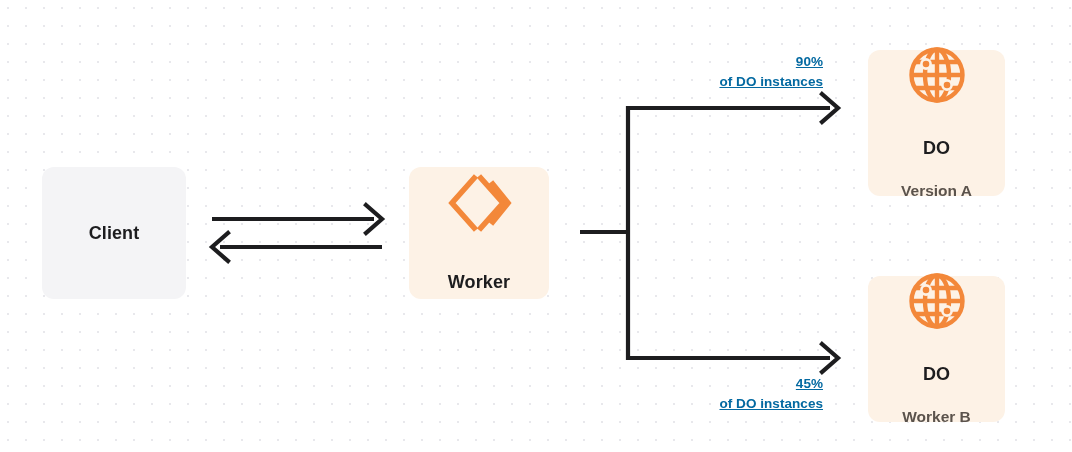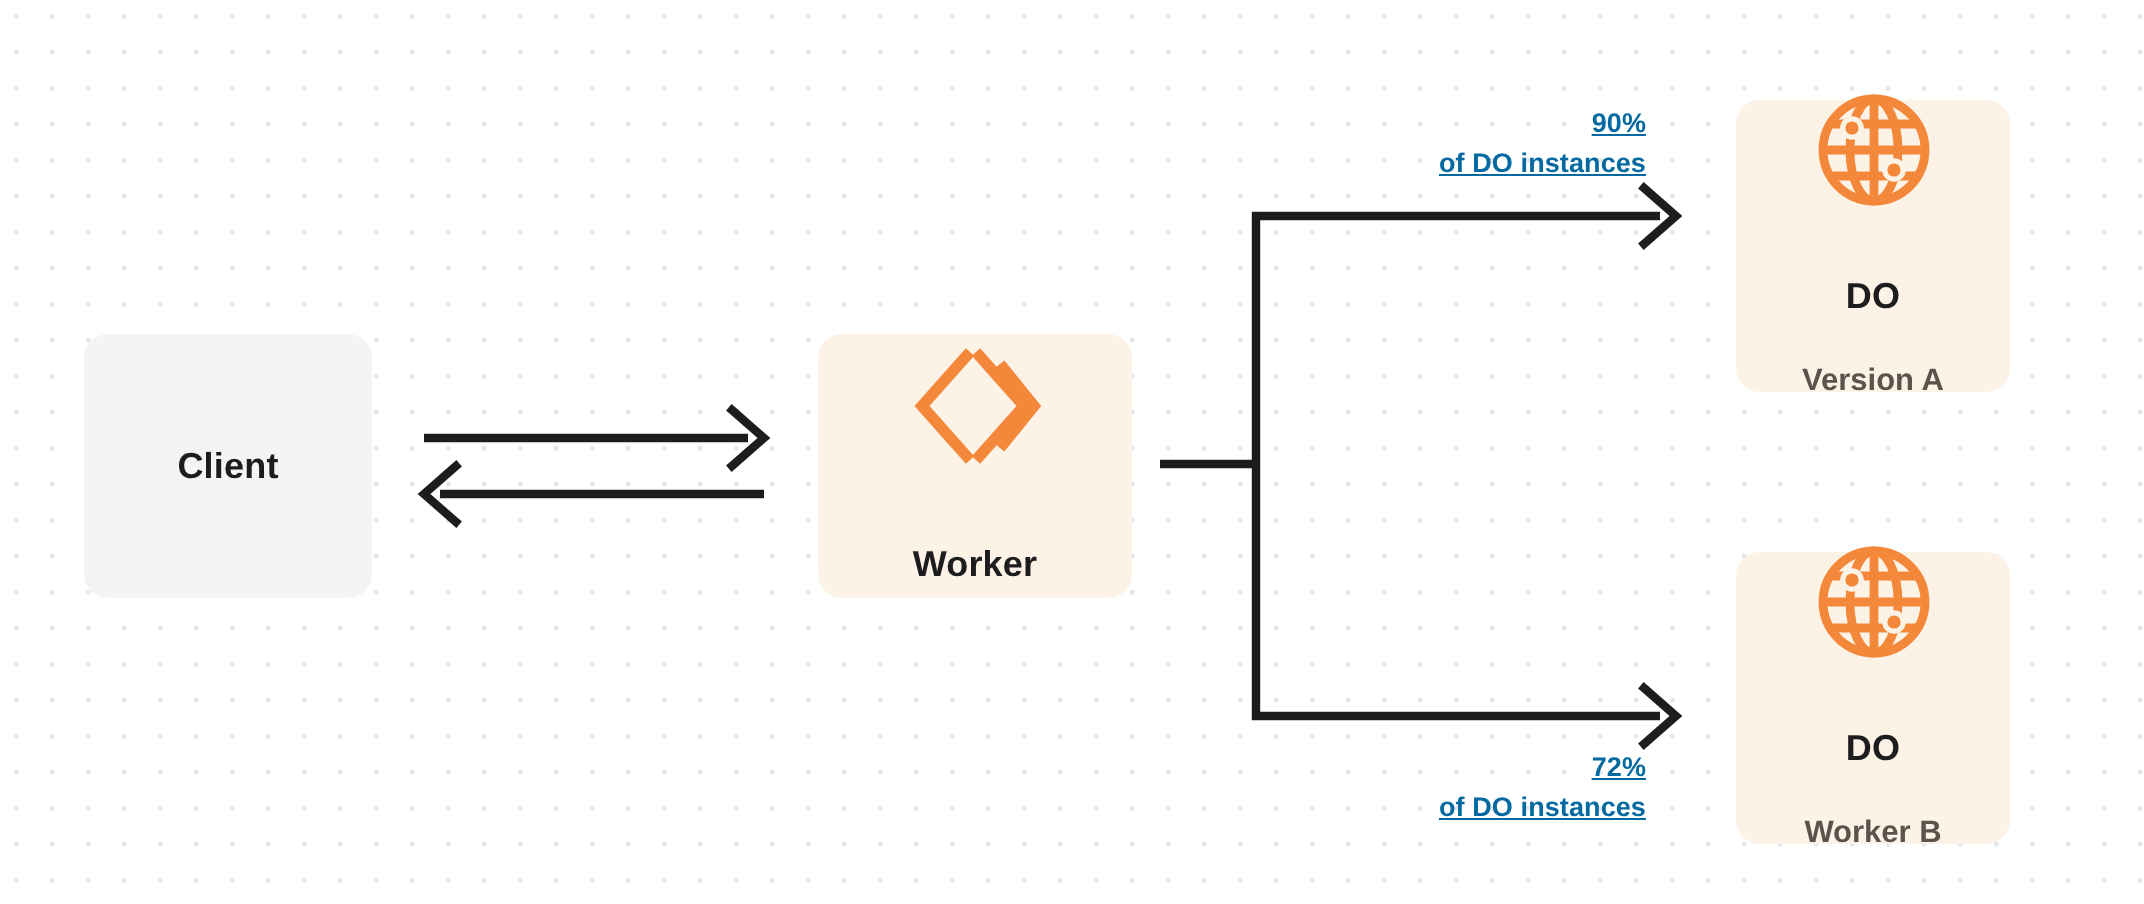--- a/index.html
+++ b/index.html
@@ -42,21 +42,21 @@
     left: 42px;
     top: 167px;
     width: 144px;
     height: 132px;
     background: #f4f4f6;
   }
 
   .node-worker {
     left: 409px;
     top: 167px;
-    width: 157px;
+    width: 140px;
     height: 132px;
     background: #fdf2e6;
   }
 
   .node-do-a {
     left: 868px;
     top: 50px;
     width: 137px;
     height: 146px;
     background: #fdf2e6;
@@ -155,21 +155,21 @@
     <polyline points="822,344 838,358 822,372" fill="none" stroke="#1d1d1f" stroke-width="4.2" stroke-linecap="square" stroke-linejoin="miter"></polyline>
   </g>
 </svg>
 
 <div class="edge-label edge-label-top">
   <span class="pct">90%</span>
   <span class="cap">of DO instances</span>
 </div>
 
 <div class="edge-label edge-label-bottom">
-  <span class="pct">72%</span>
+  <span class="pct">45%</span>
   <span class="cap">of DO instances</span>
 </div>
 
 <div class="node node-client">
   <span class="node-title">Client</span>
 </div>
 
 <div class="node node-worker">
   <span class="node-icon worker-icon">
     <svg width="66" height="62" viewBox="0 0 66 62" xmlns="http://www.w3.org/2000/svg">

